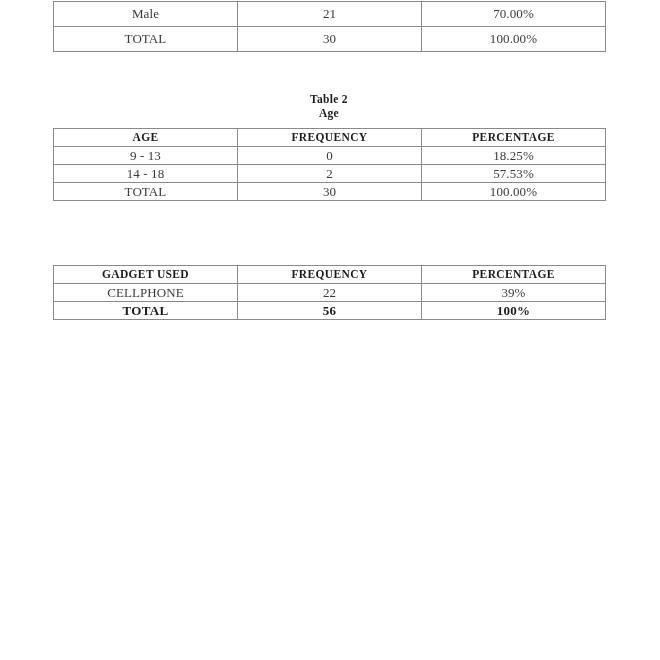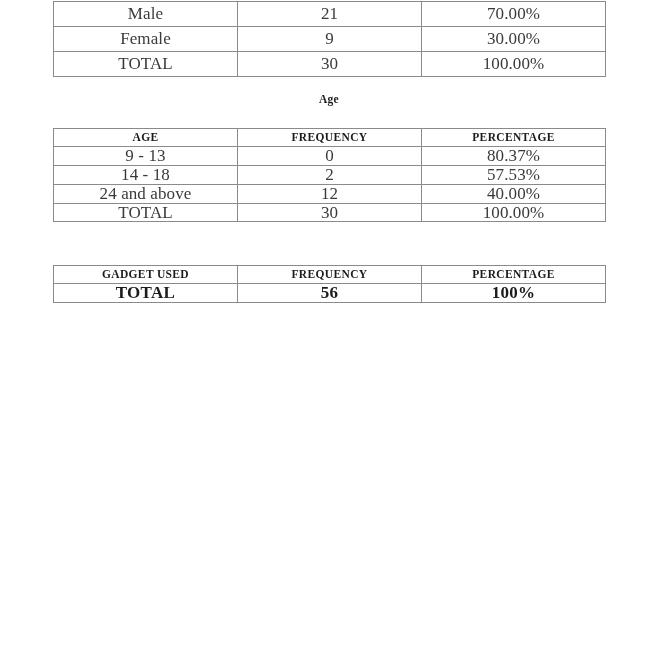--- a/index.html
+++ b/index.html
@@ -27,21 +27,21 @@
   .data-table {
     position: absolute;
     border-collapse: collapse;
     table-layout: fixed;
     background: #fff;
   }
   .data-table td, .data-table th {
     border: 1px solid #8a8a8a;
     text-align: center;
     vertical-align: middle;
-    font-size: 17px;
+    font-size: 13px;
     line-height: 1.05;
     padding: 0;
     height: 17px;
     font-weight: normal;
     color: #3a3a3a;
     letter-spacing: 0.1px;
   }
   .data-table th {
     font-weight: bold;
     font-size: 11.5px;
@@ -107,64 +107,55 @@
         <col class="col-freq">
         <col class="col-pct">
     </colgroup>
     <tbody>
       <tr>
         <td>Male</td>
         <td>21</td>
         <td>70.00%</td>
       </tr>
       <tr>
-        <td>Female</td>
-        <td>9</td>
-        <td>30.00%</td>
-      </tr>
-      <tr>
         <td>TOTAL</td>
         <td>30</td>
         <td>100.00%</td>
       </tr>
     </tbody>
   </table>
 
   <div class="caption-block" id="table2-caption">
+    <div class="caption-line">Table 2</div>
     <div class="caption-line">Age</div>
   </div>
 
   <table class="data-table" id="table-age">
     <colgroup>
       <col class="col-label">
         <col class="col-freq">
         <col class="col-pct">
     </colgroup>
     <thead>
       <tr>
         <th>AGE</th>
         <th>FREQUENCY</th>
         <th>PERCENTAGE</th>
       </tr>
     </thead>
     <tbody>
       <tr>
         <td>9 - 13</td>
         <td>0</td>
-        <td>80.37%</td>
+        <td>18.25%</td>
       </tr>
       <tr>
         <td>14 - 18</td>
         <td>2</td>
         <td>57.53%</td>
-      </tr>
-      <tr>
-        <td>24 and above</td>
-        <td>12</td>
-        <td>40.00%</td>
       </tr>
       <tr>
         <td>TOTAL</td>
         <td>30</td>
         <td>100.00%</td>
       </tr>
     </tbody>
   </table>
 
   <table class="data-table" id="table-gadget">
@@ -174,20 +165,25 @@
         <col class="col-pct">
     </colgroup>
     <thead>
       <tr>
         <th>GADGET USED</th>
         <th>FREQUENCY</th>
         <th>PERCENTAGE</th>
       </tr>
     </thead>
     <tbody>
+      <tr>
+        <td>CELLPHONE</td>
+        <td>22</td>
+        <td>39%</td>
+      </tr>
       <tr class="total-bold">
         <td>TOTAL</td>
         <td>56</td>
         <td>100%</td>
       </tr>
     </tbody>
   </table>
 
 </div>
 

